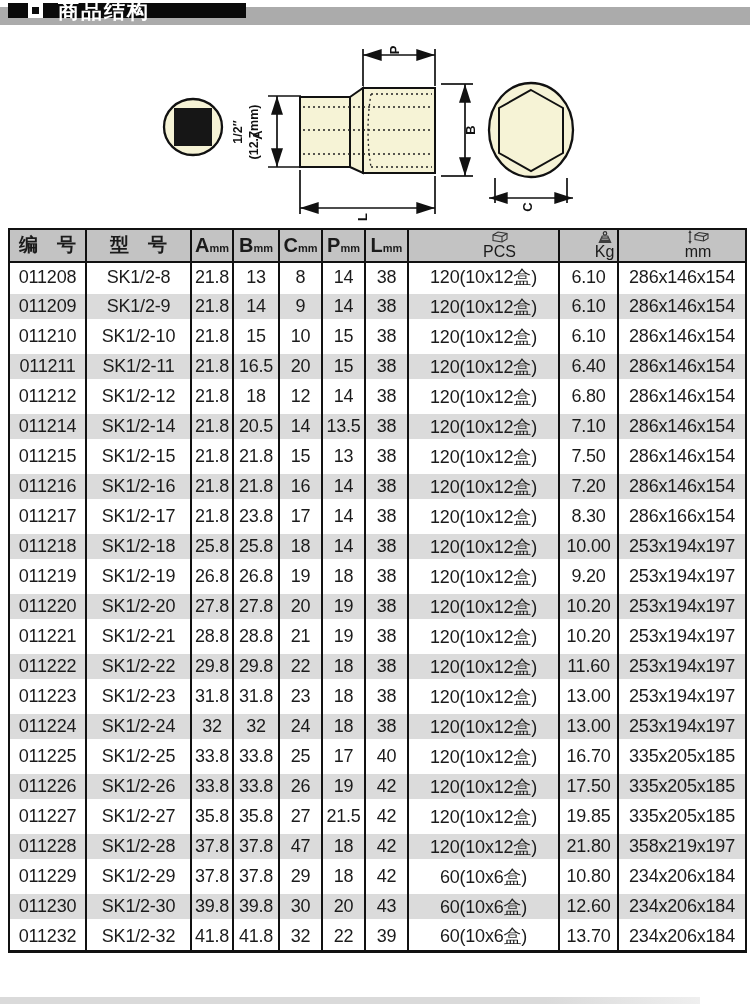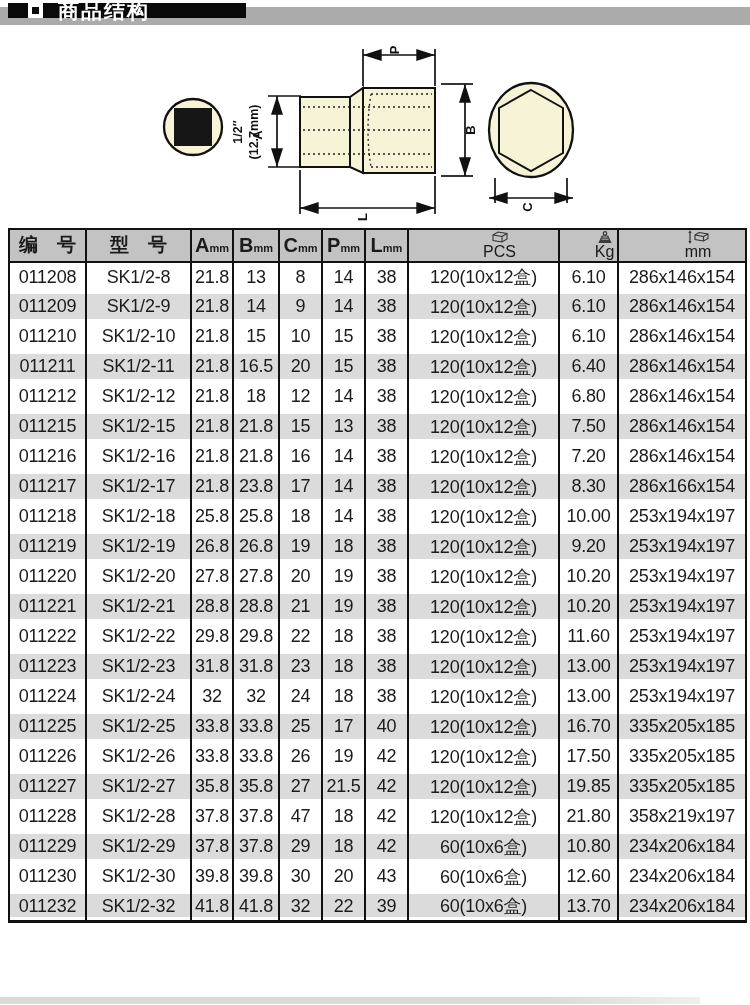--- a/index.html
+++ b/index.html
@@ -237,20 +237,32 @@
           <td class="c-right">21.8</td>
           <td class="c-left">18</td>
           <td>12</td>
           <td>14</td>
           <td>38</td>
           <td>120(10x12盒)</td>
           <td class="kg-right">6.80</td>
           <td>286x146x154</td>
         </tr>
         <tr>
+          <td>011214</td>
+          <td class="c-left">SK1/2-14</td>
+          <td class="c-right">21.8</td>
+          <td class="c-left">20.5</td>
+          <td>14</td>
+          <td>13.5</td>
+          <td>38</td>
+          <td>120(10x12盒)</td>
+          <td class="kg-right">7.10</td>
+          <td>286x146x154</td>
+        </tr>
+        <tr>
           <td>011215</td>
           <td class="c-left">SK1/2-15</td>
           <td class="c-right">21.8</td>
           <td class="c-left">21.8</td>
           <td>15</td>
           <td>13</td>
           <td>38</td>
           <td>120(10x12盒)</td>
           <td class="kg-right">7.50</td>
           <td>286x146x154</td>

